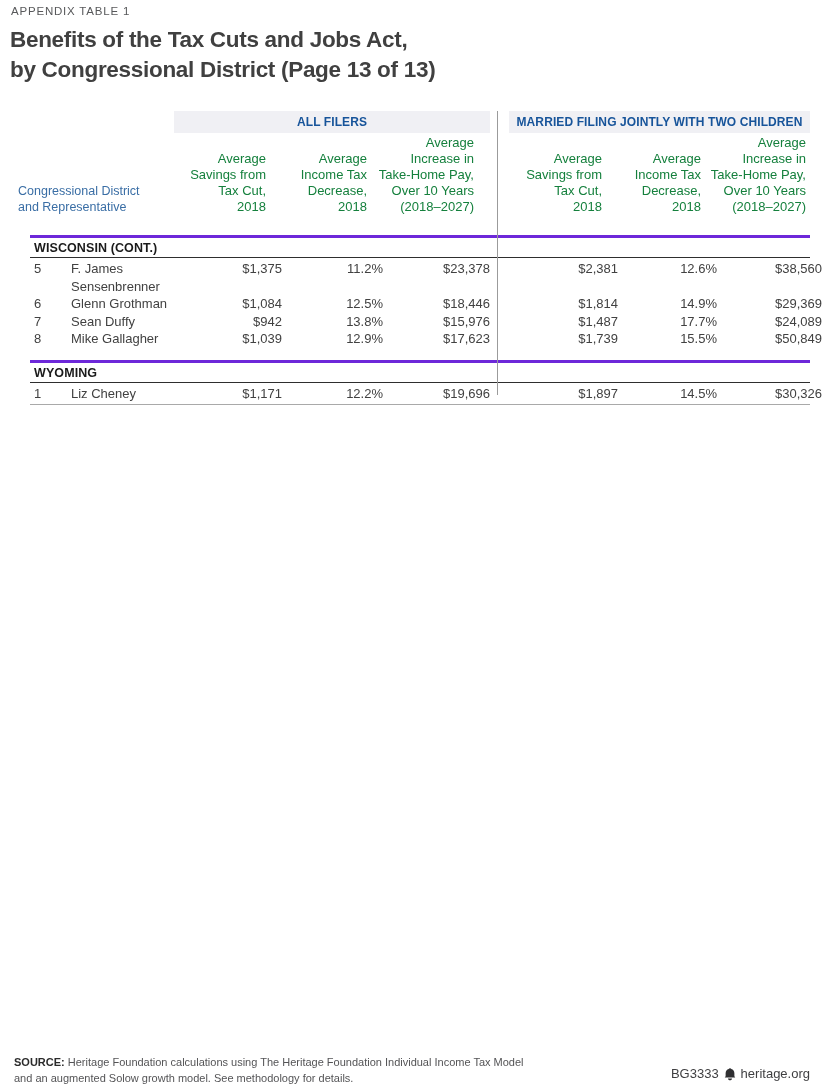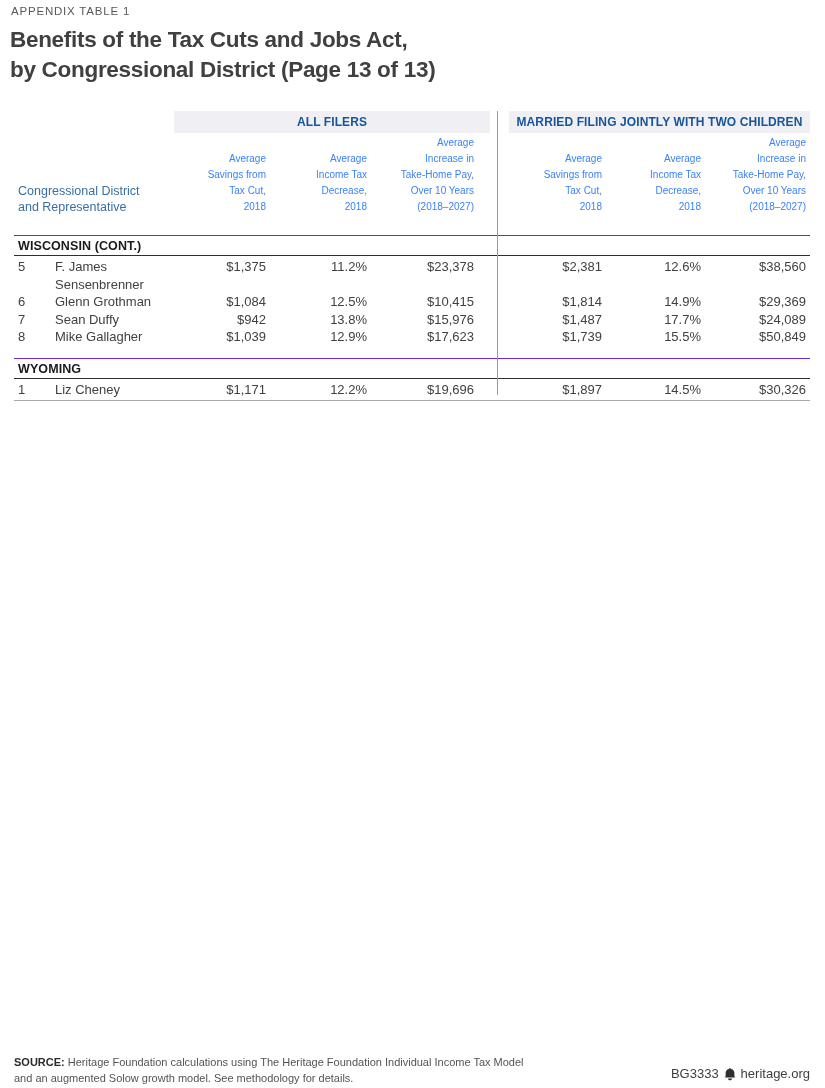--- a/index.html
+++ b/index.html
@@ -20,28 +20,28 @@
   .band-row { display:flex; height:22px; }
   .band { background:#f0f0f4; color:#17549a; font-weight:bold; font-size:12px;
           text-align:center; line-height:22px; letter-spacing:0.1px; }
   .band-spacer { width:160px; }
   .band-1 { width:316px; }
   .band-gap { width:19px; }
   .band-2 { width:301px; }
 
   .grid { display:grid; grid-template-columns:36px 115px 103px 101px 107px 128px 99px 105px; }
   .hdr { align-items:end; height:80px; margin-top:2px; }
-  .hdr-cell { font-size:10px; line-height:16px; color:#3b82f6; text-align:right;
+  .hdr-cell { font-size:13px; line-height:16px; color:#15803d; text-align:right;
               white-space:pre-line; padding-right:2px; }
   .rowhdr-cell { grid-column:1 / 3; text-align:left; color:#3a6ea5; font-size:12.5px;
                  line-height:16px; white-space:pre-line; padding-left:4px; }
 
   .section-1 { margin-top:20px; }
   .section-2 { margin-top:12px; }
-  .section { border-top:1px solid #6d28d9; }
+  .section { border-top:3px solid #6d28d9;margin-left:16px; }
   .state { font-size:12.5px; font-weight:bold; color:#1a1a1a; padding:3px 0 2px 4px;
            border-bottom:1px solid #2e2e2e; letter-spacing:0.1px; }
   .rows { padding-top:2px; }
   .row { align-items:start; }
   .cell { font-size:13px; line-height:17.5px; color:#414141; }
   .cell-num { padding-left:4px; }
   .cell-name { padding-left:5px; padding-right:6px; }
   .cell-val { text-align:right; padding-right:2px; }
   .end-rule { border-top:1px solid #a9a9a9; margin-top:2px; }
 
@@ -118,21 +118,21 @@
           <div class="cell cell-val">$2,381</div>
           <div class="cell cell-val">12.6%</div>
           <div class="cell cell-val">$38,560</div>
         </div>
 
         <div class="grid row">
           <div class="cell cell-num">6</div>
           <div class="cell cell-name">Glenn Grothman</div>
           <div class="cell cell-val">$1,084</div>
           <div class="cell cell-val">12.5%</div>
-          <div class="cell cell-val">$10,415</div>
+          <div class="cell cell-val">$18,446</div>
           <div class="cell cell-val">$1,814</div>
           <div class="cell cell-val">14.9%</div>
           <div class="cell cell-val">$29,369</div>
         </div>
 
         <div class="grid row">
           <div class="cell cell-num">7</div>
           <div class="cell cell-name">Sean Duffy</div>
           <div class="cell cell-val">$942</div>
           <div class="cell cell-val">13.8%</div>

